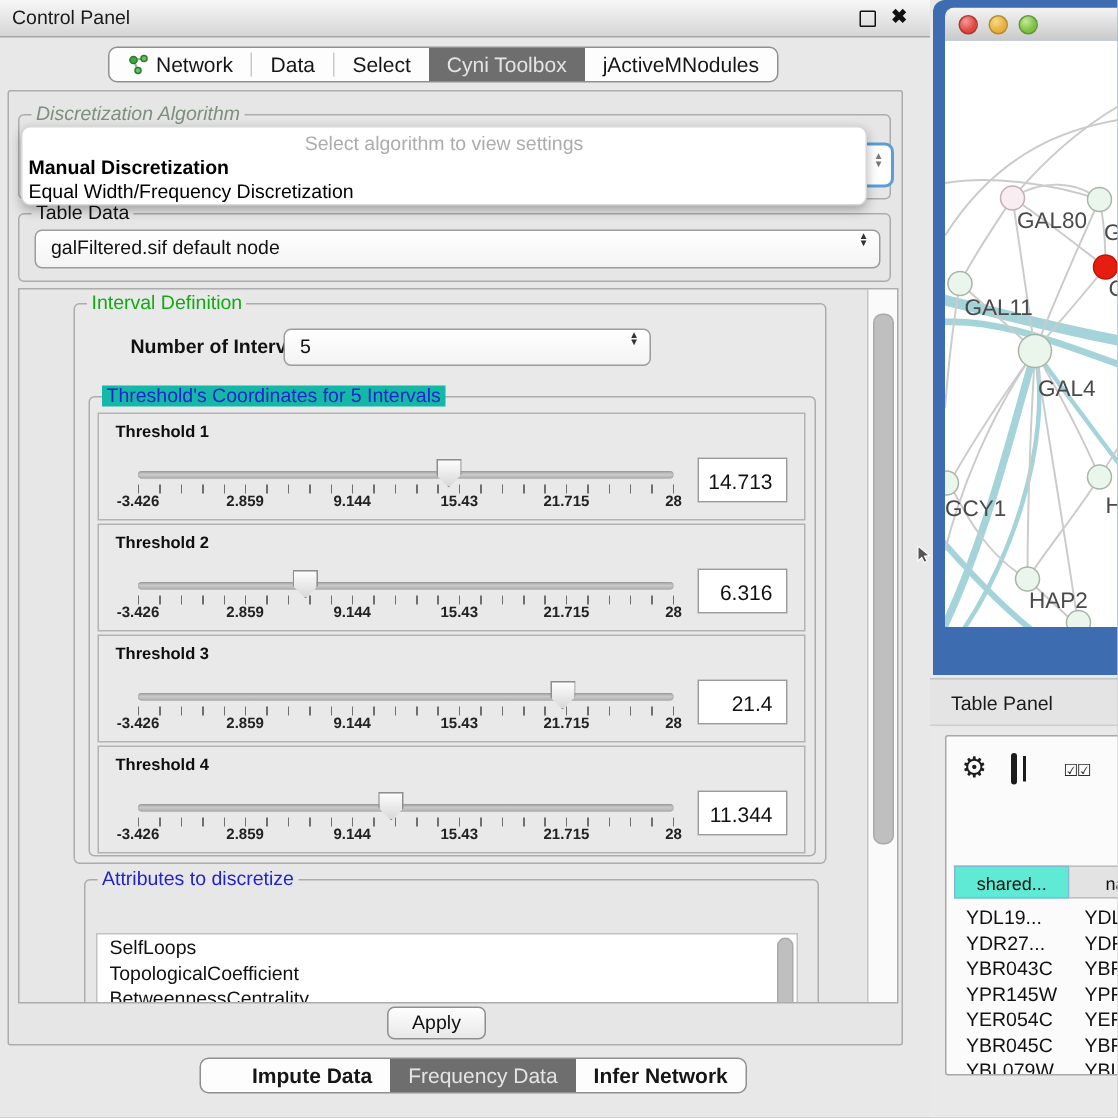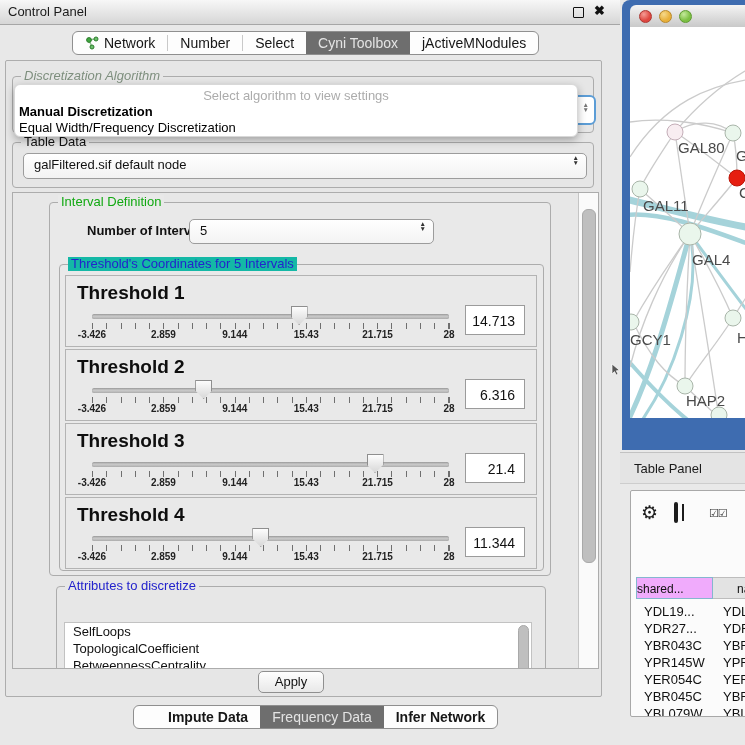--- a/index.html
+++ b/index.html
@@ -36,21 +36,21 @@
   #algo-popup{left:14px;top:84px;width:562px;height:51px;background:#FFFFFF;border:1px solid #D8D8D8;
     border-radius:6px;box-shadow:0 3px 8px rgba(0,0,0,.3);z-index:30;font-size:13px;}
   #algo-popup .prompt{position:absolute;left:0;right:0;top:3px;text-align:center;color:#ACACAC;}
   #algo-popup .item1{position:absolute;left:4px;top:19px;font-weight:bold;color:#000;}
   #algo-popup .item2{position:absolute;left:4px;top:35px;color:#000;}
   #algo-combo-fragment{left:556px;top:95px;width:36px;height:26px;border:2px solid #5C9DD6;
     border-radius:6px;background:#FFFFFF;z-index:20;}
 
   
   .thresh-box{position:absolute;left:5px;width:470px;height:70px;border:1px solid #B3B3B3;background:#E9E9E9;}
-  .thresh-box .tlabel{position:absolute;left:11px;top:6px;font-size:19px;font-weight:bold;color:#0E0E0E;}
+  .thresh-box .tlabel{position:absolute;left:11px;top:6px;font-size:11px;font-weight:bold;color:#0E0E0E;}
   .track{position:absolute;left:26px;top:38px;width:357px;height:5px;border-radius:3px;
     background:linear-gradient(#9E9E9E,#C9C9C9 45%,#B2B2B2);box-shadow:inset 0 0 1px #808080;}
   .ticks{position:absolute;left:26px;top:47px;width:358px;height:6px;
     background:repeating-linear-gradient(to right,#6F6F6F 0 1px,transparent 1px 14.26px);}
   .scale-labels{position:absolute;left:26px;top:53px;width:357px;height:12px;font-size:10px;font-weight:bold;color:#222;}
   .scale-labels span{position:absolute;transform:translateX(-50%);white-space:nowrap;}
   .thumb{position:absolute;top:30px;width:15px;height:17px;z-index:2;
     background:linear-gradient(#FDFDFD,#D8D8D8);border:1px solid #8E8E8E;
     clip-path:polygon(0 0,100% 0,100% 55%,50% 100%,0 55%);}
   .vbox{position:absolute;left:399px;top:29px;width:60px;height:30px;background:#FFFFFF;
@@ -108,21 +108,21 @@
         <line x1="4" y1="4" x2="10" y2="3" stroke="#8FBF8F" stroke-width="1.4"></line>
         <line x1="4" y1="4" x2="7" y2="11" stroke="#8FBF8F" stroke-width="1.4"></line>
         <circle cx="4" cy="4" r="2.4" fill="#3FA73F" stroke="#2B7A2B"></circle>
         <circle cx="11" cy="3" r="2" fill="#69C069" stroke="#2B7A2B"></circle>
         <circle cx="7" cy="11" r="2" fill="#69C069" stroke="#2B7A2B"></circle>
       </svg>
       <span>Network</span>
     </div>
     <div class="sep"></div>
     <div class="tab">
-      <span>Number</span>
+      <span>Data</span>
     </div>
     <div class="sep"></div>
     <div class="tab">
       <span>Select</span>
     </div>
     <div class="tab active">
       <span>Cyni Toolbox</span>
     </div>
     <div class="tab">
       <span>jActiveMNodules</span>
@@ -336,21 +336,21 @@
     <div id="tp-titlebar">
       <span class="title">Table Panel</span>
     </div>
     <div id="tp-body">
       
       <span class="abs gear" style="left:10px;top:12px;">⚙︎</span>
       <span class="abs cols-icon" style="left:43px;top:13px;"></span>
       <span class="abs checks" style="left:78px;top:16px;">☑☑</span>
 
       
-      <div class="hdr-cell" style="left:5px;width:77px;background:#f0abfc;border:1px solid #85B7CF;">shared...</div>
+      <div class="hdr-cell" style="left:5px;width:77px;background:#5eead4;border:1px solid #85B7CF;text-align:center;">shared...</div>
       <div class="hdr-cell" style="left:82px;width:120px;background:#E3E3E3;border:1px solid #BDBDBD;border-left:none;padding-left:24px;">na</div>
 
       
       <div class="trow" style="top:112px;">
           <span class="c1">YDL19...</span>
           <span class="c2">YDL1</span>
         </div>
       <div class="trow" style="top:129px;">
           <span class="c1">YDR27...</span>
           <span class="c2">YDR2</span>

